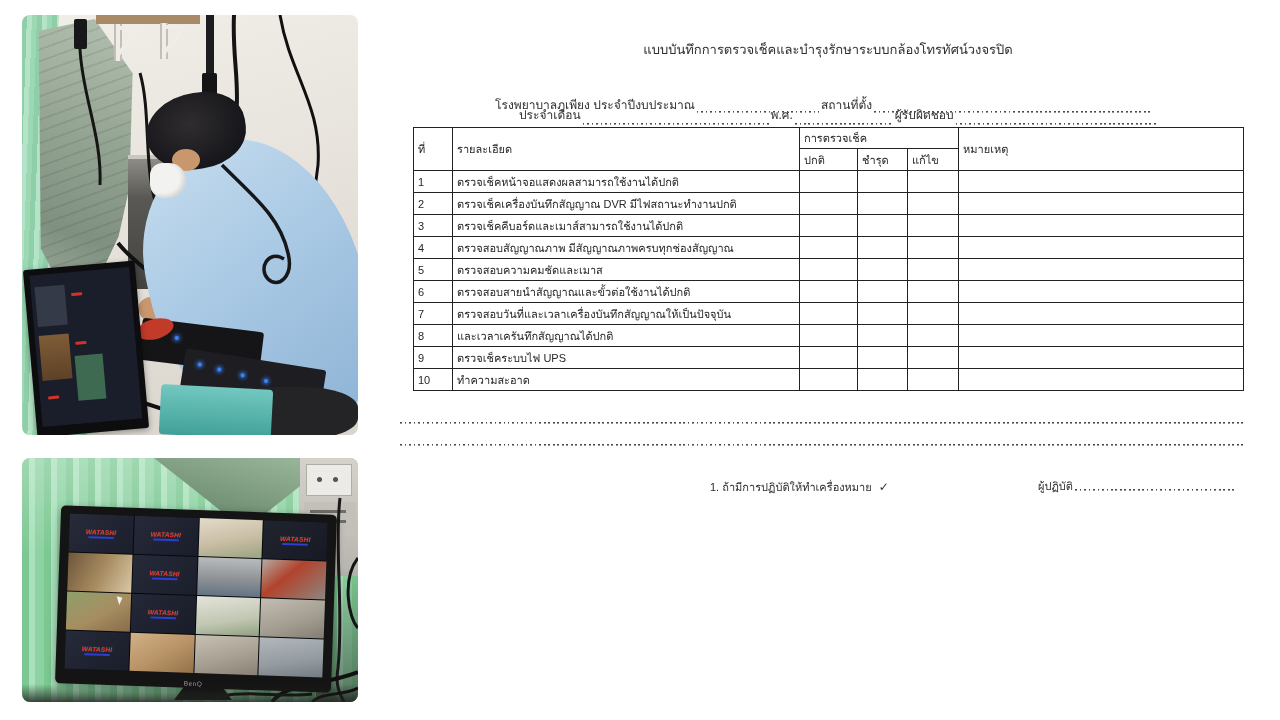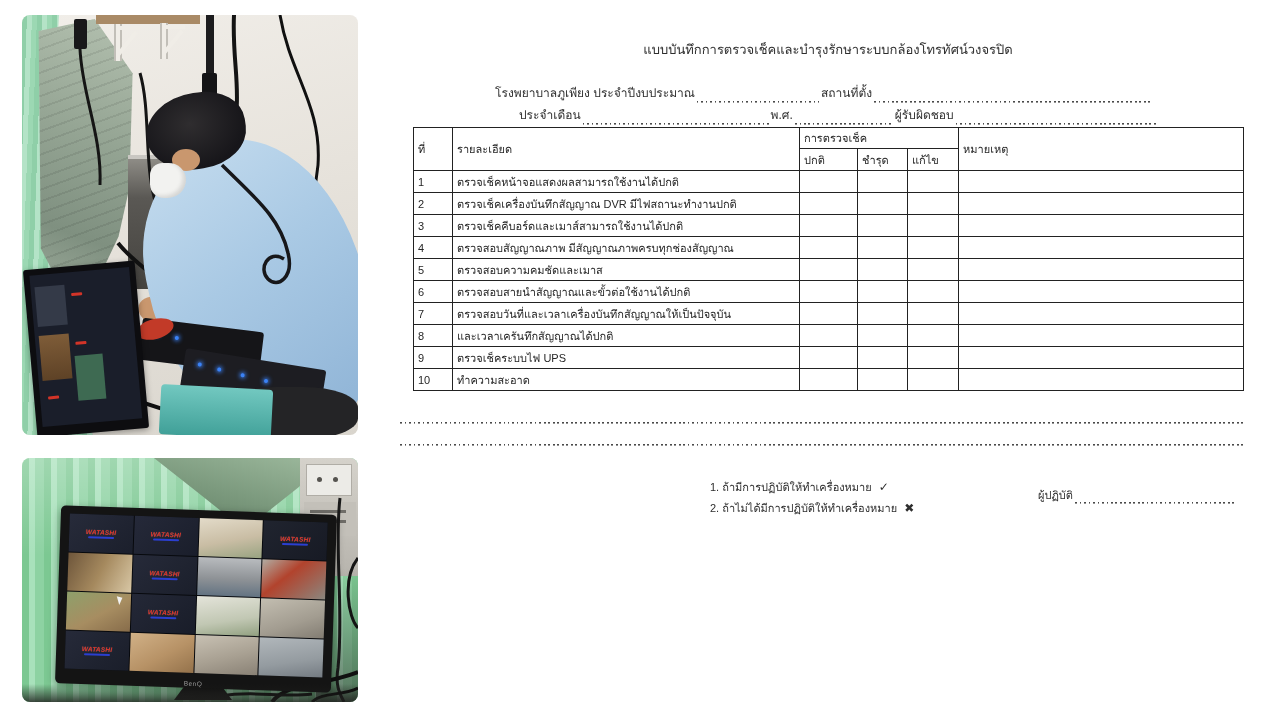--- a/index.html
+++ b/index.html
@@ -8,21 +8,21 @@
     font-family:"Liberation Sans","DejaVu Sans",sans-serif;color:#2e2e2e;
   }
   
   .dl{
     display:inline-block;height:15px;margin:0 2px;
     background:repeating-linear-gradient(90deg,#4a4a4a 0 1.5px,transparent 1.5px 4.5px) left bottom/100% 1.6px no-repeat;
   }
   
   .title-block{position:absolute;left:413px;top:42px;width:830px;text-align:center;font-size:13px;line-height:16px;}
   .hline{position:absolute;left:413px;width:830px;display:flex;align-items:flex-end;font-size:12px;line-height:19px;white-space:nowrap;}
-  .hline2{top:84px;padding-left:82px;padding-right:88px;box-sizing:border-box;}
+  .hline2{top:96px;padding-left:82px;padding-right:88px;box-sizing:border-box;align-items:center;}
   .hline3{top:106px;padding-left:106px;padding-right:83px;box-sizing:border-box;}
   .hline .lbl{flex:0 0 auto;}
   .dl-fix1{flex:0 0 122px;}
   .dl-fix2{flex:0 0 186px;}
   .dl-fix3{flex:0 0 98px;}
   .dl-grow{flex:1 1 auto;}
   table.checklist{
     position:absolute;left:413px;top:127px;width:830px;border-collapse:collapse;table-layout:fixed;
     font-size:11px;color:#262626;
   }
@@ -35,21 +35,21 @@
   
   .suggest{position:absolute;left:400px;top:402px;width:845px;font-size:11.5px;}
   .suggest .row1{display:flex;align-items:flex-end;line-height:18px;}
   .suggest .line{height:15px;margin-top:7px;
     background:repeating-linear-gradient(90deg,#4a4a4a 0 1.5px,transparent 1.5px 4.5px) left bottom/100% 1.6px no-repeat;}
   
   .notes{position:absolute;left:710px;top:477px;font-size:11px;line-height:21px;white-space:nowrap;}
   .notes .mark-check{font-size:12px;margin-left:4px;}
   .notes .mark-x{font-size:12px;font-weight:bold;margin-left:4px;}
   .sign{position:absolute;left:1038px;top:477px;width:201px;font-size:11px;}
-  .sign .srow{display:flex;align-items:flex-end;height:27px;white-space:nowrap;}
+  .sign .srow{display:flex;align-items:flex-start;height:27px;white-space:nowrap;}
   .sign .dl{height:14px;}
   .dl-sign-grow{flex:1 1 auto;}
   .dl-sign-short{flex:0 0 38px;}
   .caret{display:inline-block;width:1.3px;height:13px;background:#111;vertical-align:-2px;margin:0 1px;
     animation:blink 1.1s steps(1) infinite;}
   @keyframes blink{50%{opacity:0;}}
   
   .photo{position:absolute;border-radius:8px;overflow:hidden;}
   .photo *{position:absolute;}
   
@@ -396,24 +396,20 @@
 <div class="suggest">
   <div class="line"></div>
   <div class="line"></div>
 </div>
 
 <div class="notes">
   <div>
     <span>1. ถ้ามีการปฏิบัติให้ทำเครื่องหมาย</span>
     <span class="mark-check">✓</span>
   </div>
-  <div>
-    <span>2. ถ้าไม่ได้มีการปฏิบัติให้ทำเครื่องหมาย</span>
-    <span class="mark-x">✖</span>
-  </div>
 </div>
 
 <div class="sign">
   <div class="srow">
     <span class="lbl">ผู้ปฏิบัติ</span>
     <span class="dl dl-sign-grow"></span>
   </div>
 </div>
 
 </body></html>

